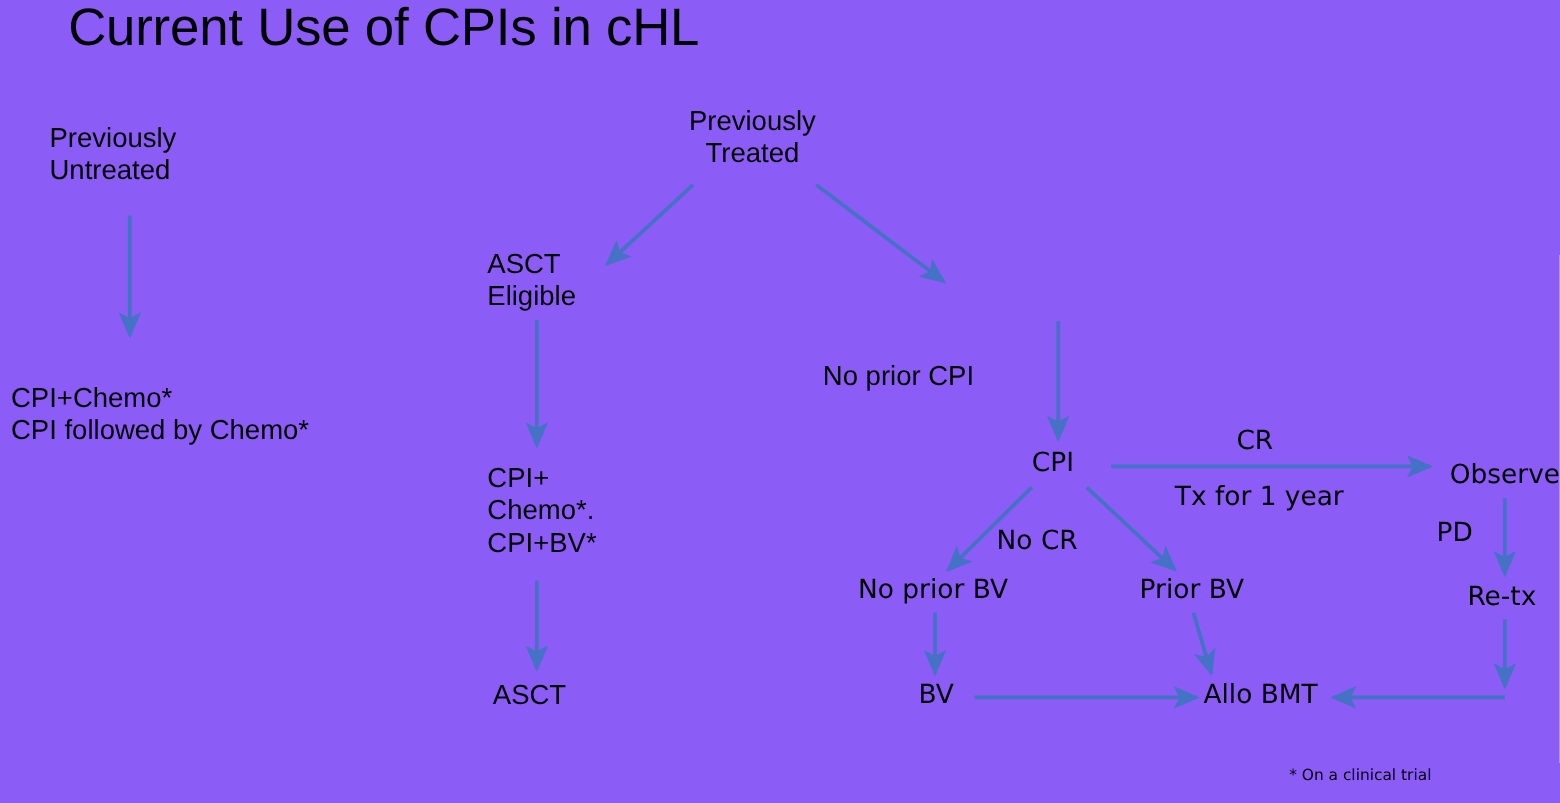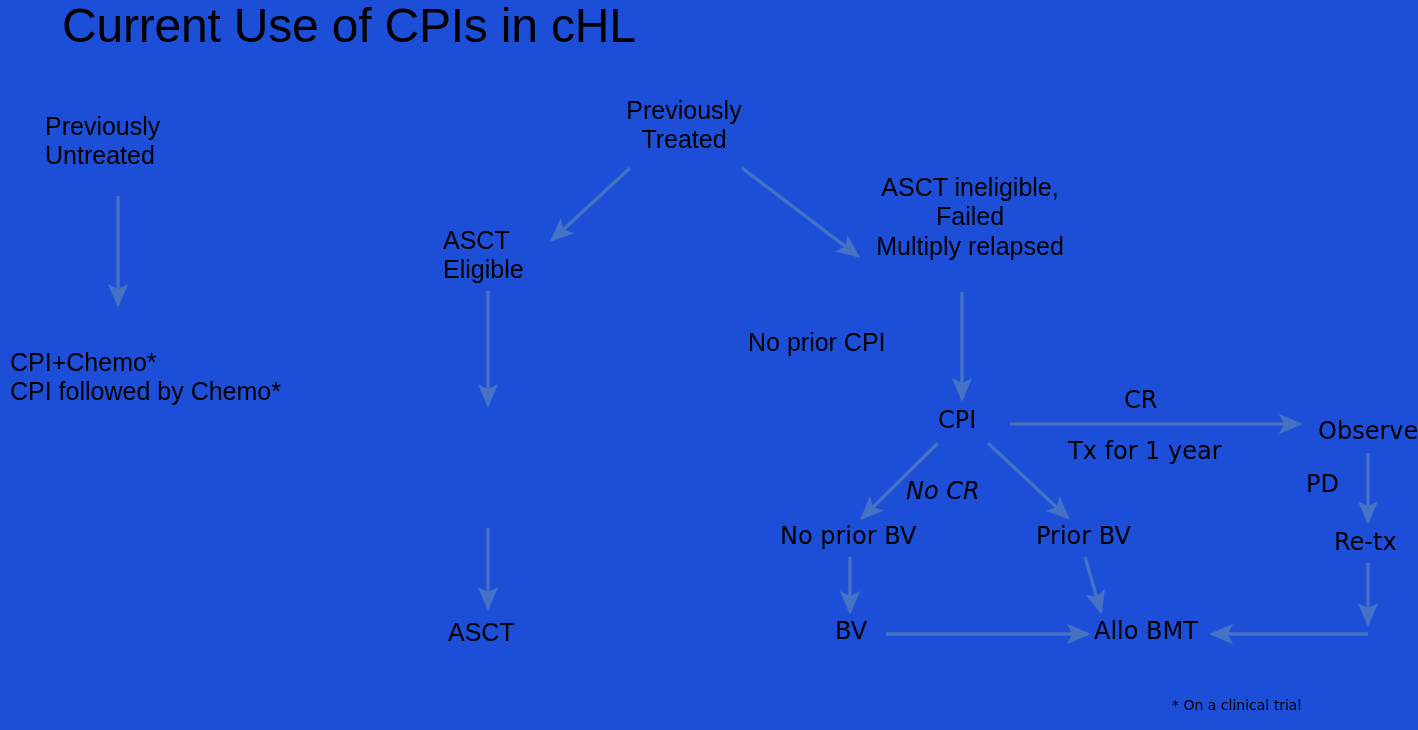--- a/index.html
+++ b/index.html
@@ -8,21 +8,21 @@
     background: #ffffff;
   }
   body {
     font-family: "Liberation Sans", sans-serif;
     color: #000000;
   }
   #canvas {
     position: relative;
     width: 1418px;
     height: 730px;
-    background: #1d4ed8;
+    background: #8b5cf6;
     overflow: hidden;
   }
   #edges {
     position: absolute;
     left: 0;
     top: 0;
     width: 1418px;
     height: 730px;
     pointer-events: none;
   }
@@ -102,36 +102,36 @@
 
   <div class="node left n-main" style="left:10px; top:316px;margin-top:32px;">CPI+Chemo*
 CPI followed by Chemo*</div>
 
   <div class="node center n-main" style="left:584px; top:96px; width:200px;">Previously
 Treated</div>
 
   <div class="node left n-main" style="left:443px; top:226px;">ASCT
 Eligible</div>
 
+  <div class="node left n-main" style="left:443px; top:421px;">CPI+
+Chemo*.
+CPI+BV*</div>
 
   <div class="node left n-main" style="left:448px; top:618px;">ASCT</div>
 
-  <div class="node center n-main" style="left:838px; top:173px; width:264px;">ASCT ineligible,
-Failed
-Multiply relapsed</div>
 
   <div class="node left n-main" style="left:748px; top:328px;">No prior CPI</div>
 
   <div class="node left n-alt" style="left:938px; top:406px;">CPI</div>
 
   <div class="node left n-alt" style="left:1124px; top:386px;">CR</div>
 
   <div class="node left n-alt" style="left:1068px; top:437px;">Tx for 1 year</div>
 
-  <div class="node left n-alt" style="left:906px; top:477px;font-style:italic;">No CR</div>
+  <div class="node left n-alt" style="left:906px; top:477px;">No CR</div>
 
   <div class="node left n-alt" style="left:1318px; top:417px;">Observe</div>
 
   <div class="node left n-alt" style="left:1306px; top:470px;">PD</div>
 
   <div class="node left n-alt" style="left:1334px; top:528px;">Re-tx</div>
 
   <div class="node left n-alt" style="left:780px; top:522px;">No prior BV</div>
 
   <div class="node left n-alt" style="left:1036px; top:522px;">Prior BV</div>

